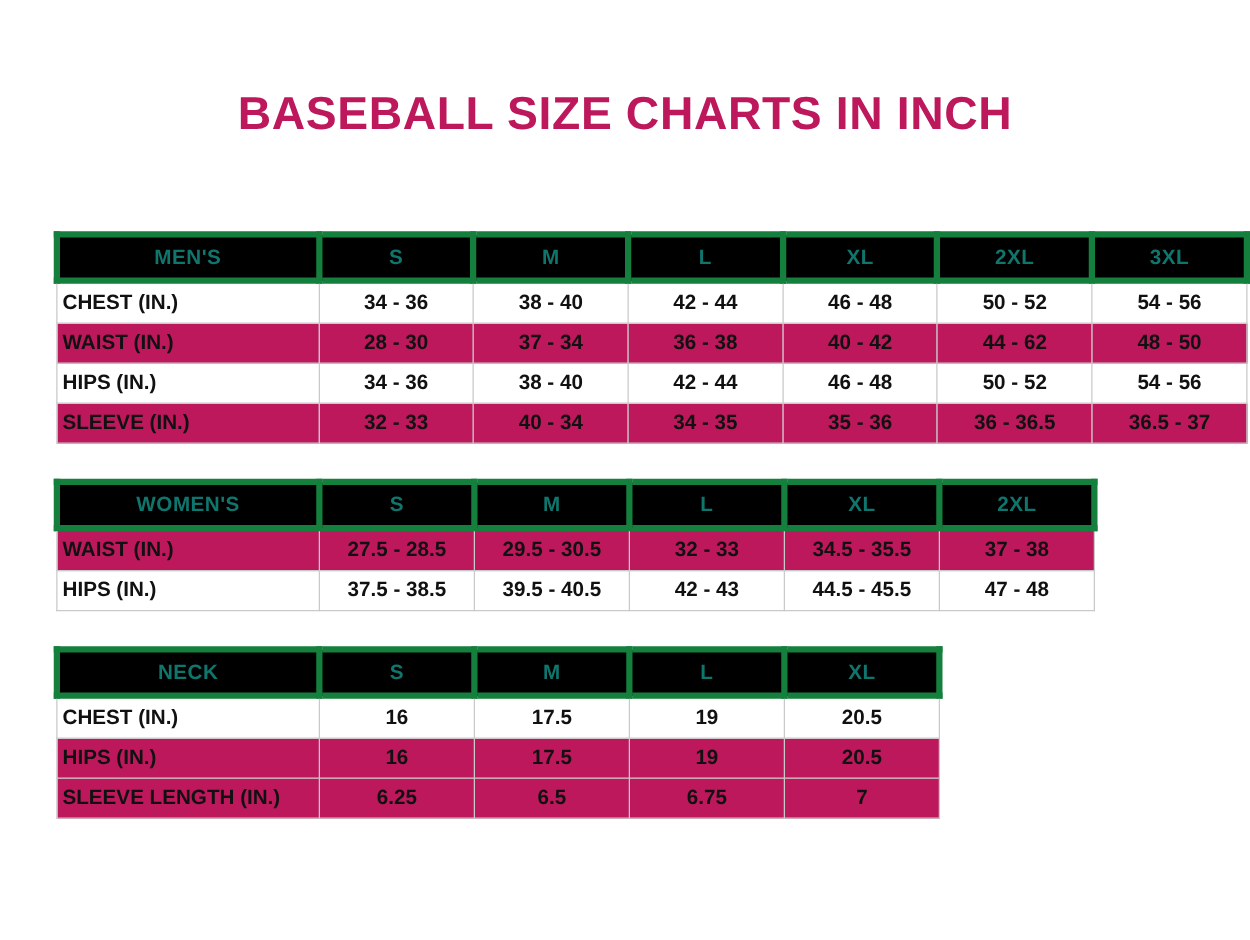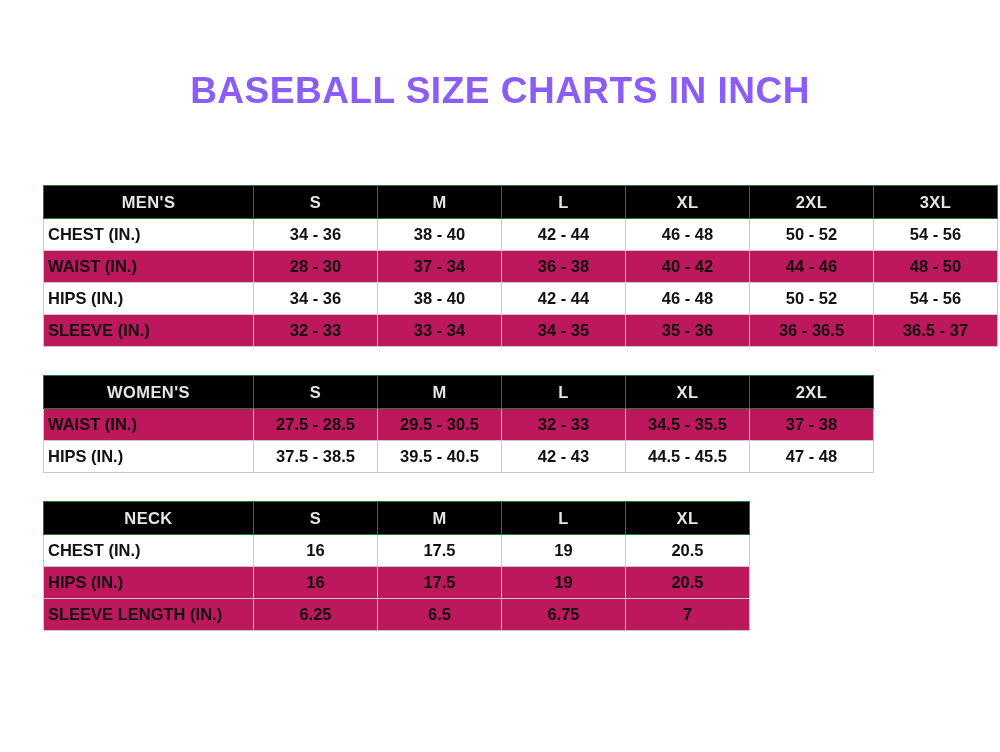--- a/index.html
+++ b/index.html
@@ -25,21 +25,21 @@
 
   .page-title {
     position: absolute;
     top: 70px;
     left: 0;
     width: 1000px;
     text-align: center;
     font-size: 37px;
     font-weight: bold;
     letter-spacing: 0.5px;
-    color: #8b5cf6;
+    color: #be185d;
   }
 
   .tables-wrap {
     position: absolute;
     top: 185px;
     left: 43px;
   }
 
   table.size-table {
     border-collapse: collapse;
@@ -55,22 +55,22 @@
     height: 31px;
     padding: 0 4px;
     white-space: nowrap;
     color: #111111;
     background: #ffffff;
     font-weight: bold;
   }
 
   table.size-table thead th {
     background: #000000;
-    color: #e5e5e5;
-    border: 1px solid #15803d;
+    color: #0f766e;
+    border: 5px solid #15803d;
     height: 32px;
     letter-spacing: 0.4px;
   }
 
   table.size-table thead th.label-head {
     text-align: center;
   }
 
   table.size-table tbody tr.alt td {
     background: #be185d;
@@ -133,36 +133,36 @@
           <td>46 - 48</td>
           <td>50 - 52</td>
           <td>54 - 56</td>
         </tr>
         <tr class="alt">
           <td class="row-label">WAIST (IN.)</td>
           <td>28 - 30</td>
           <td>37 - 34</td>
           <td>36 - 38</td>
           <td>40 - 42</td>
-          <td>44 - 46</td>
+          <td>44 - 62</td>
           <td>48 - 50</td>
         </tr>
         <tr>
           <td class="row-label">HIPS (IN.)</td>
           <td>34 - 36</td>
           <td>38 - 40</td>
           <td>42 - 44</td>
           <td>46 - 48</td>
           <td>50 - 52</td>
           <td>54 - 56</td>
         </tr>
         <tr class="alt">
           <td class="row-label">SLEEVE (IN.)</td>
           <td>32 - 33</td>
-          <td>33 - 34</td>
+          <td>40 - 34</td>
           <td>34 - 35</td>
           <td>35 - 36</td>
           <td>36 - 36.5</td>
           <td>36.5 - 37</td>
         </tr>
       </tbody>
     </table>
 
     <div class="table-gap"></div>
 

